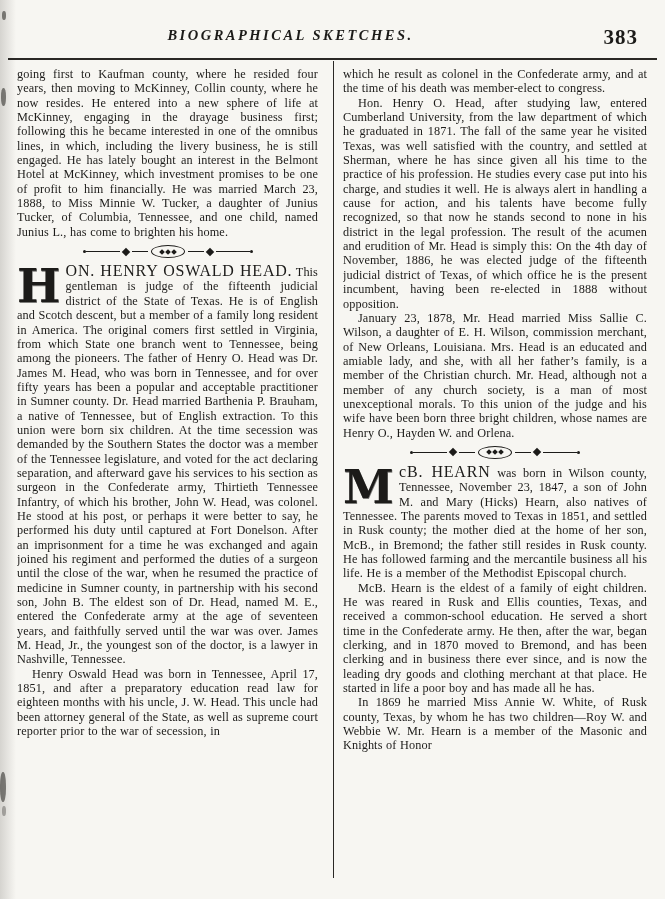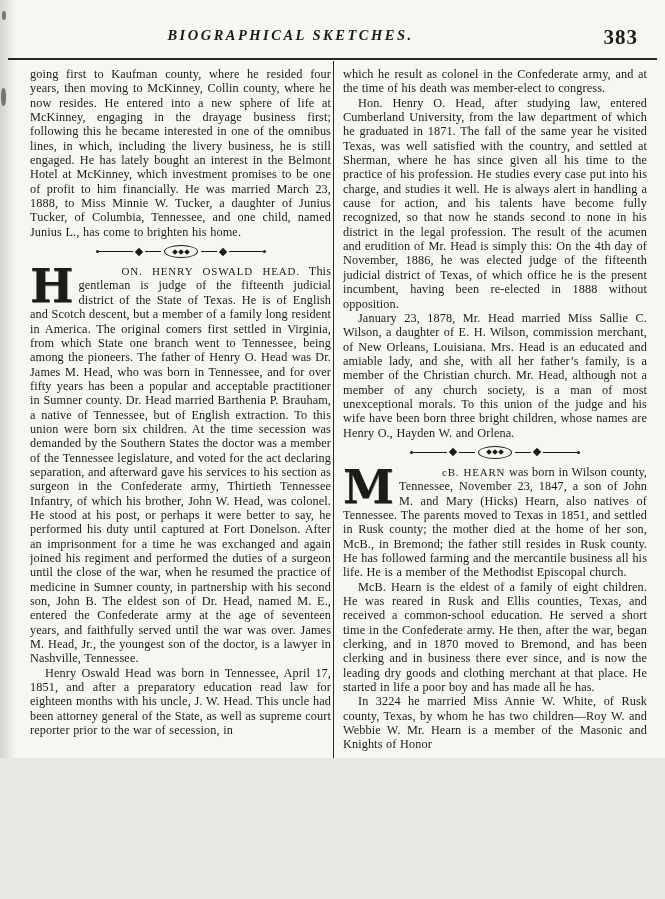--- a/index.html
+++ b/index.html
@@ -4,21 +4,21 @@
 <style>
   :root{
     --paper:#f7f6f2;
     --ink:#1c1b19;
     --rule:#2a2825;
   }
   html,body{margin:0;padding:0;}
   body{background:#e9e8e4;}
   .page{
     position:relative;
-    width:665px;height:758px;
+    width:665px;height:899px;
     background:var(--paper);
     overflow:hidden;
     font-family:"Liberation Serif","DejaVu Serif",serif;
     color:var(--ink);
   }
   
   .edge-shade{
     position:absolute;left:0;top:0;width:16px;height:899px;
     background:linear-gradient(90deg, rgba(60,55,50,0.18), rgba(60,55,50,0.0));
     pointer-events:none;
@@ -52,39 +52,38 @@
   }
 
   
   .column{
     position:absolute;top:67px;height:818px;overflow:hidden;
     font-size:12.25px;line-height:14.35px;
     text-align:justify;
     letter-spacing:0.1px;
     word-spacing:0.4px;
   }
-  .column.left{left:30px;width:301px;}
+  .column.left{left:17px;width:301px;}
   .column.right{left:343px;width:304px;}
   .column p{margin:0;padding:0;}
   p.indent{text-indent:15px;}
   p.cont{text-indent:0;}
 
   
   .dropcap{
     float:left;
     font-family:"DejaVu Serif","Liberation Serif",serif;
     font-weight:bold;
     font-size:46px;line-height:40px;
     padding:2px 5px 0 0;
     text-shadow:0.5px 0.5px 0 rgba(28,27,25,0.55);
   }
   .opening-caps{
-    font-size:11px;
+    font-size:16px;
     letter-spacing:0.8px;
-    margin-left:43px;
   }
 
   
   .ornament{
     display:flex;align-items:center;justify-content:center;
     height:15px;margin:5px 0 5px;
   }
   .orn-dot{width:3px;height:3px;background:var(--ink);border-radius:50%;}
   .orn-line{height:1.3px;background:var(--ink);}
   .orn-line.long{width:34px;}
@@ -154,16 +153,16 @@
         </span>
       <span class="orn-line mid"></span>
       <span class="orn-diamond"></span>
       <span class="orn-line long"></span>
       <span class="orn-dot"></span>
     </div>
 
     <p class="dropcap-para"><span class="dropcap">M</span><span class="opening-caps">cB. HEARN</span><span> was born in Wilson county, Tennessee, November 23, 1847, a son of John M. and Mary (Hicks) Hearn, also natives of Tennessee. The parents moved to Texas in 1851, and settled in Rusk county; the mother died at the home of her son, McB., in Bremond; the father still resides in Rusk county. He has followed farming and the mercantile business all his life. He is a member of the Methodist Episcopal church.</span></p>
 
     <p class="indent">McB. Hearn is the eldest of a family of eight children. He was reared in Rusk and Ellis counties, Texas, and received a common-school education. He served a short time in the Confederate army. He then, after the war, began clerking, and in 1870 moved to Bremond, and has been clerking and in business there ever since, and is now the leading dry goods and clothing merchant at that place. He started in life a poor boy and has made all he has.</p>
-    <p class="indent">In 3224 he married Miss Annie W. White, of Rusk county, Texas, by whom he has two children—Roy W. and Webbie W. Mr. Hearn is a member of the Masonic and Knights of Honor</p>
+    <p class="indent">In 1869 he married Miss Annie W. White, of Rusk county, Texas, by whom he has two children—Roy W. and Webbie W. Mr. Hearn is a member of the Masonic and Knights of Honor</p>
   </section>
 
 </div>
 
 </body></html>

